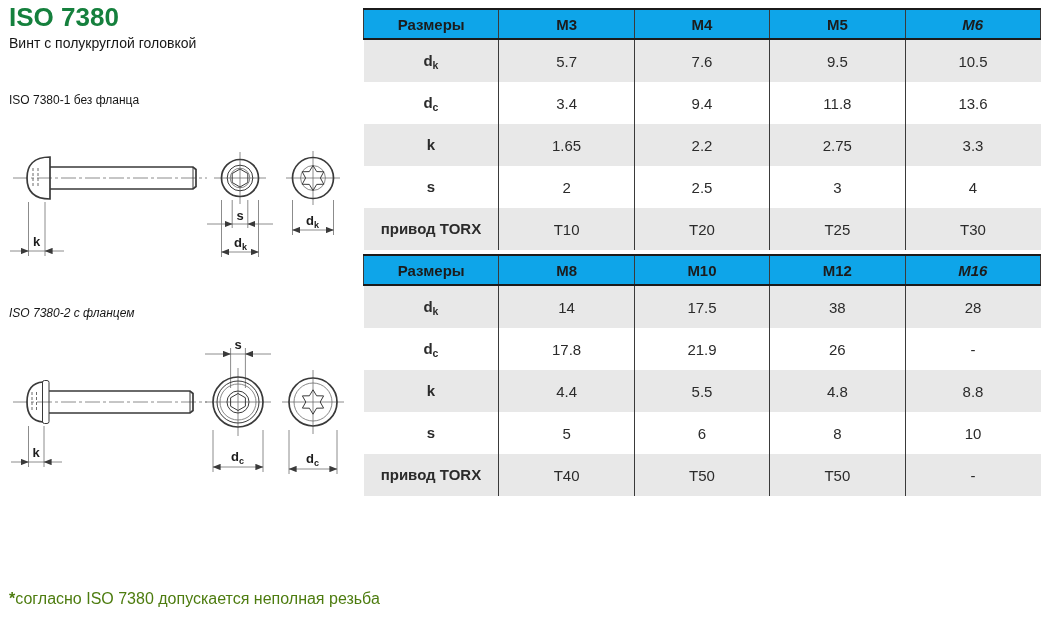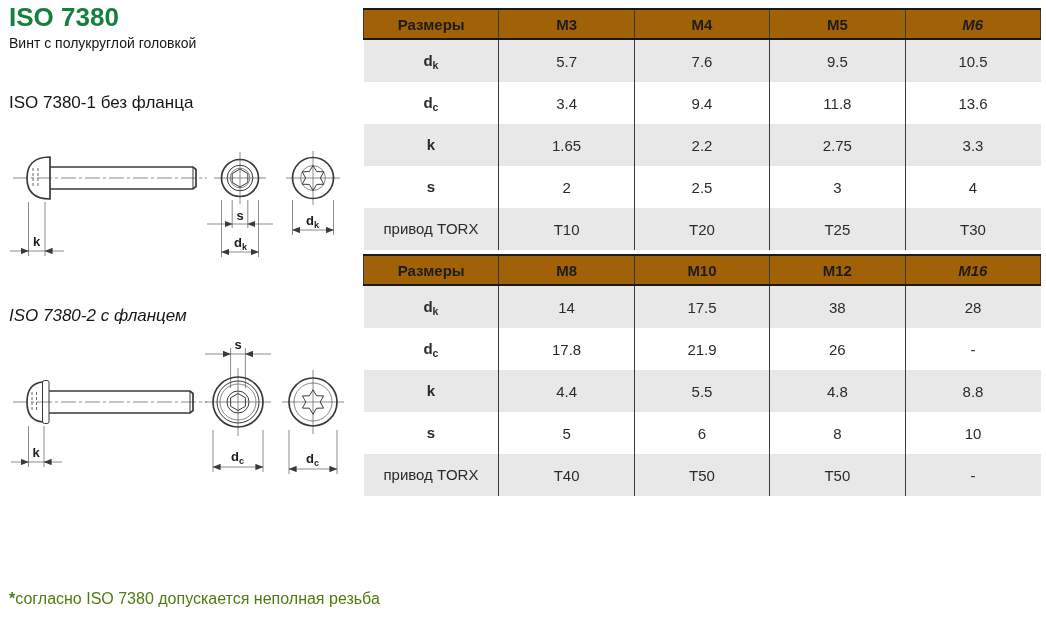--- a/index.html
+++ b/index.html
@@ -1,45 +1,45 @@
 <!DOCTYPE html>
 <html><head>
 <meta charset="utf-8">
 <style>
   html,body {margin:0; padding:0;}
   body {width:1046px; height:624px; position:relative; background:#ffffff;
         font-family:"Liberation Sans", sans-serif; color:#1f1f1f; overflow:hidden;}
 
   .page-title    {position:absolute; left:9px;  top:2px;  font-size:26px; font-weight:bold; color:#15803d;}
   .page-subtitle {position:absolute; left:9px;  top:35px; font-size:14px; color:#161616;}
-  .section-label {position:absolute; left:9px;  font-size:17px; color:#161616;}
+  .section-label {position:absolute; left:9px;  font-size:12px; color:#161616;}
   #sec1 {top:93px;}
   #sec2 {top:306px;font-style:italic;}
 
   svg.drawing {position:absolute; left:0;}
   #draw1 {top:140px;}
   #draw2 {top:330px;}
 
   .footnote {position:absolute; left:9px; top:590px; font-size:16px; color:#4d7c0f;}
   .footnote .star {font-weight:bold;}
 
   table.tbl {position:absolute; left:363px; width:678px; border-collapse:collapse;
              table-layout:fixed; font-size:15px; color:#2b2b2b;}
   #t1 {top:8px;}
   #t2 {top:254px;}
-  .tbl th {background:#a16207; font-weight:bold; height:26px; color:#1c1c1c;
+  .tbl th {background:#0ea5e9; font-weight:bold; height:26px; color:#1c1c1c;
            border-top:2px solid #1b1b1b; border-bottom:2px solid #1b1b1b;
            border-left:1.5px solid #3a3a3a; text-align:center; font-size:15px;}
   .tbl th:first-child {border-left:1.5px solid #3a3a3a;}
   .tbl th:last-child  {border-right:1.5px solid #3a3a3a;font-style:italic;}
   .tbl td {height:40px; text-align:center; border-left:1.5px solid #3a3a3a; background:#ffffff;}
   .tbl td:first-child {border-left:none;}
   .tbl tr.odd td {background:#e8e8e8;}
   .lbl {font-weight:bold;}
-  .lbl.plain {font-weight:normal;}
+  .lbl.plain {font-weight:bold;}
   .sub {font-size:10.5px; vertical-align:-3px;}
 
   
   .ol  {stroke:#3a3a3a; fill:none; stroke-width:1.7;}  
   .ol2 {stroke:#3a3a3a; fill:none; stroke-width:1;}    
   .thin{stroke:#6b6b6b; fill:none; stroke-width:0.8;}  
   .cl  {stroke:#6f6f6f; fill:none; stroke-width:0.8; stroke-dasharray:15 3 3 3;} 
   .xl  {stroke:#6f6f6f; fill:none; stroke-width:0.8;}  
   .hid {stroke:#5a5a5a; fill:none; stroke-width:0.9; stroke-dasharray:3 2;}      
   .dimtxt {font-family:"Liberation Sans",sans-serif; font-size:13px; font-weight:bold; fill:#1c1c1c;}

